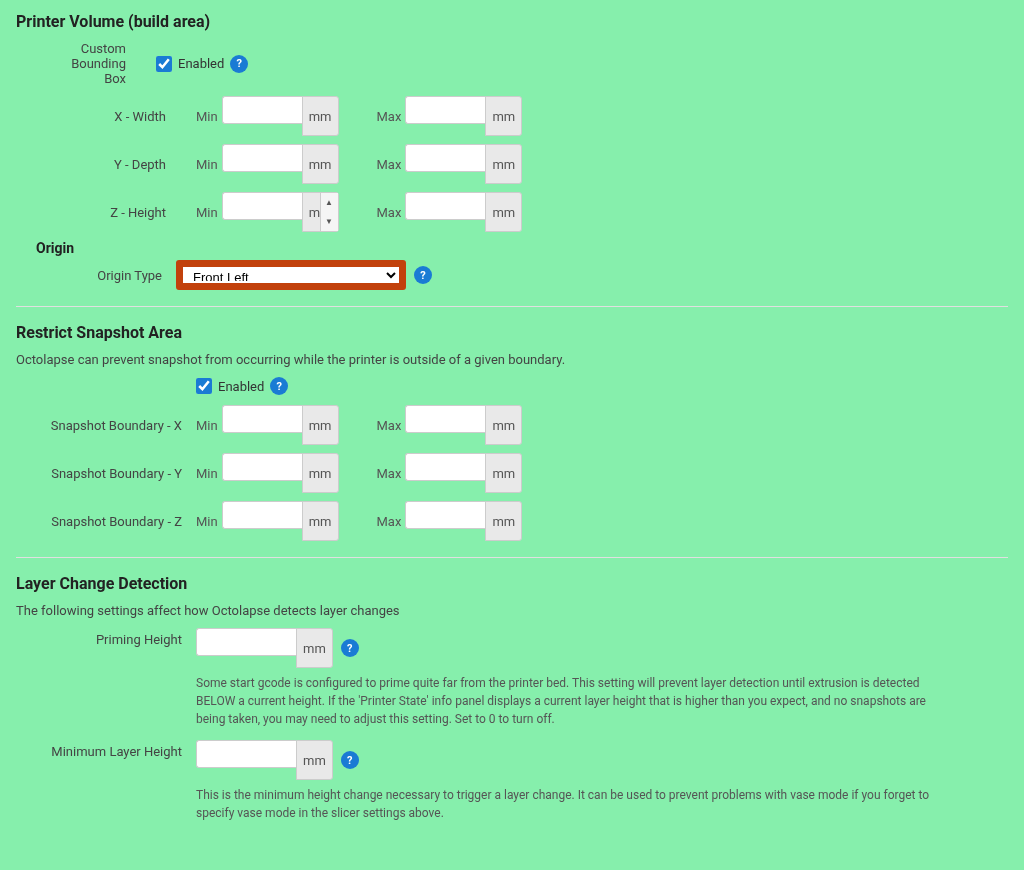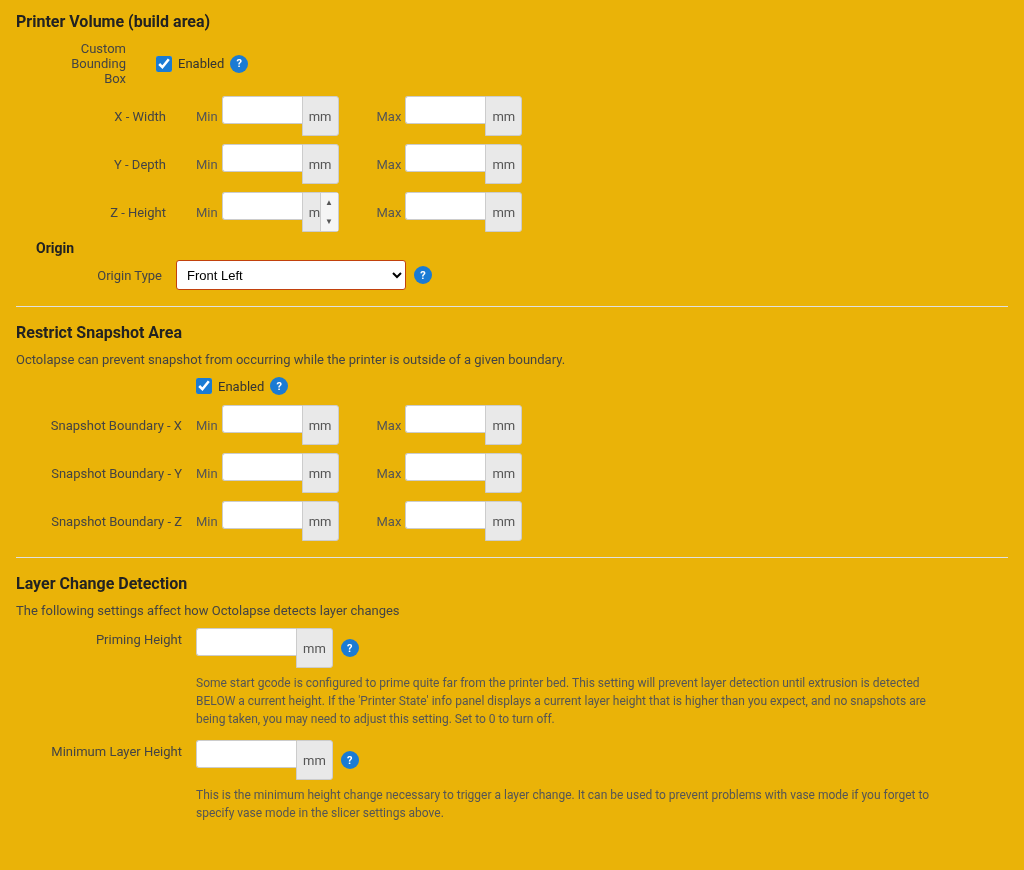--- a/index.html
+++ b/index.html
@@ -6,21 +6,21 @@
     body {
       font-family: -apple-system, BlinkMacSystemFont, "Segoe UI", Roboto, sans-serif;
       font-size: 14px;
       color: #333;
       background: #fff;
     }
     .page {
       width: 1024px;
       min-height: 870px;
       padding: 12px 16px;
-      background: #eab308;
+      background: #86efac;
     }
     .section-title {
       font-size: 16px;
       font-weight: 700;
       margin-bottom: 10px;
       color: #222;
     }
     .subsection-title {
       font-size: 14px;
       font-weight: 700;
@@ -133,21 +133,21 @@
     .origin-label {
       width: 120px;
       text-align: right;
       padding-right: 14px;
       font-size: 13px;
       color: #444;
     }
     select.origin-select {
       width: 230px;
       height: 30px;
-      border: 1px solid #c2410c;
+      border: 7px solid #c2410c;
       border-radius: 3px;
       font-size: 13px;
       padding: 2px 6px;
       margin-right: 8px;
       background: #fff;
     }
     .snapshot-field-label {
       width: 180px;
       text-align: right;
       padding-right: 14px;

